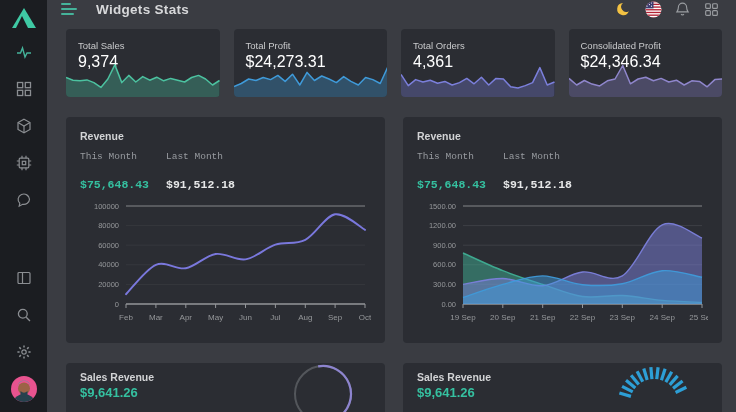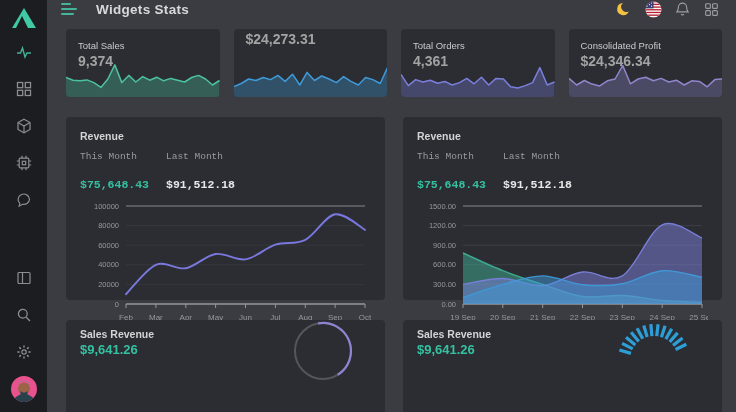--- a/index.html
+++ b/index.html
@@ -34,24 +34,24 @@
   .page-title { font-size:13.5px; font-weight:600; color:#d7d8da; margin-left:15px; letter-spacing:.3px; }
   .topbar-icons { margin-left:auto; display:flex; align-items:center; gap:11px; }
   .tb-btn { background:none; border:none; cursor:pointer; width:18px; height:18px; padding:0;
     display:flex; align-items:center; justify-content:center; }
   
   .content { padding:11px 14px 0 19px; }
   .stat-row { display:grid; grid-template-columns:repeat(4,1fr); gap:14px; }
   .card { background:#2b2d33; border-radius:4px; }
   .stat-card { height:68px; position:relative; overflow:hidden; }
   .stat-card .stat-label { font-size:9.5px; color:#c9cacc; padding:11px 12px 0; }
-  .stat-card .stat-value { font-size:14px; font-weight:700; color:#a3a3a3; padding:2px 12px 0; }
+  .stat-card .stat-value { font-size:16px; font-weight:400; color:#ffffff; padding:2px 12px 0; }
   .stat-card svg.spark { position:absolute; left:0; right:0; bottom:0; width:100%; height:38px; display:block; }
   .chart-row { display:grid; grid-template-columns:1fr 1fr; gap:18px; margin-top:20px; }
-  .chart-card { height:183px; padding:13px 14px; }
+  .chart-card { height:226px; padding:13px 14px; }
   .chart-card .c-title { font-size:10.5px; font-weight:600; color:#d2d3d5; }
   .month-cols { display:flex; margin-top:9px;font-family:Liberation Mono, monospace; }
   .month-col { width:69px; margin-right:17px; }
   .m-label { font-size:9.5px; color:#989ba0; }
   .m-value { font-size:11.5px; font-weight:700; margin-top:16px; color:#e7e8e9; white-space:nowrap; }
   .m-value.green { color:#35c0a0; }
   .big-chart { display:block; margin-top:7px; }
   svg text { font-family:"Liberation Sans", sans-serif; }
   .bottom-row { display:grid; grid-template-columns:1fr 1fr; gap:18px; margin-top:20px; }
   .sales-card { height:120px; padding:8px 14px; position:relative; overflow:hidden; }
@@ -202,20 +202,21 @@
     <div class="stat-row">
       <section class="card stat-card">
         <div class="stat-label">Total Sales</div>
         <div class="stat-value">9,374</div>
         <svg class="spark" preserveAspectRatio="none" viewBox="0 0 154 38">
             <polygon points="0,18.5 7,21.2 14,21.8 21,20.9 28,23.6 35,28.4 42,20 49,5.9 56,23.6 63,16.4 70,23 77,17.6 84,21.2 91,18.2 98,21.8 105,19.4 112,21.2 119,23 126,18.5 133,16.4 140,20 147,26 154,21.5 154,38 0,38" fill="#4cc2a0" fill-opacity="0.33"></polygon>
             <polyline points="0,18.5 7,21.2 14,21.8 21,20.9 28,23.6 35,28.4 42,20 49,5.9 56,23.6 63,16.4 70,23 77,17.6 84,21.2 91,18.2 98,21.8 105,19.4 112,21.2 119,23 126,18.5 133,16.4 140,20 147,26 154,21.5" fill="none" stroke="#4cc2a0" stroke-width="1.5" stroke-linejoin="round"></polyline>
           </svg>
       </section>
       <section class="card stat-card">
+        <div class="stat-label">Total Profit</div>
         <div class="stat-value">$24,273.31</div>
         <svg class="spark" preserveAspectRatio="none" viewBox="0 0 154 38">
             <polygon points="0,27.5 7.3,24.5 14.7,20 22,21.5 29.3,18.5 36.7,20.6 44,16.4 51.3,22.4 58.7,15.2 66,26 73.3,13.4 80.7,21.5 88,17 95.3,20 102.7,23.6 110,17.6 117.3,22.4 124.7,26 132,18.5 139.3,20.6 146.7,24.5 154,8.6 154,38 0,38" fill="#3f9ad9" fill-opacity="0.33"></polygon>
             <polyline points="0,27.5 7.3,24.5 14.7,20 22,21.5 29.3,18.5 36.7,20.6 44,16.4 51.3,22.4 58.7,15.2 66,26 73.3,13.4 80.7,21.5 88,17 95.3,20 102.7,23.6 110,17.6 117.3,22.4 124.7,26 132,18.5 139.3,20.6 146.7,24.5 154,8.6" fill="none" stroke="#3f9ad9" stroke-width="1.5" stroke-linejoin="round"></polyline>
           </svg>
       </section>
       <section class="card stat-card">
         <div class="stat-label">Total Orders</div>
         <div class="stat-value">4,361</div>
         <svg class="spark" preserveAspectRatio="none" viewBox="0 0 154 38">

